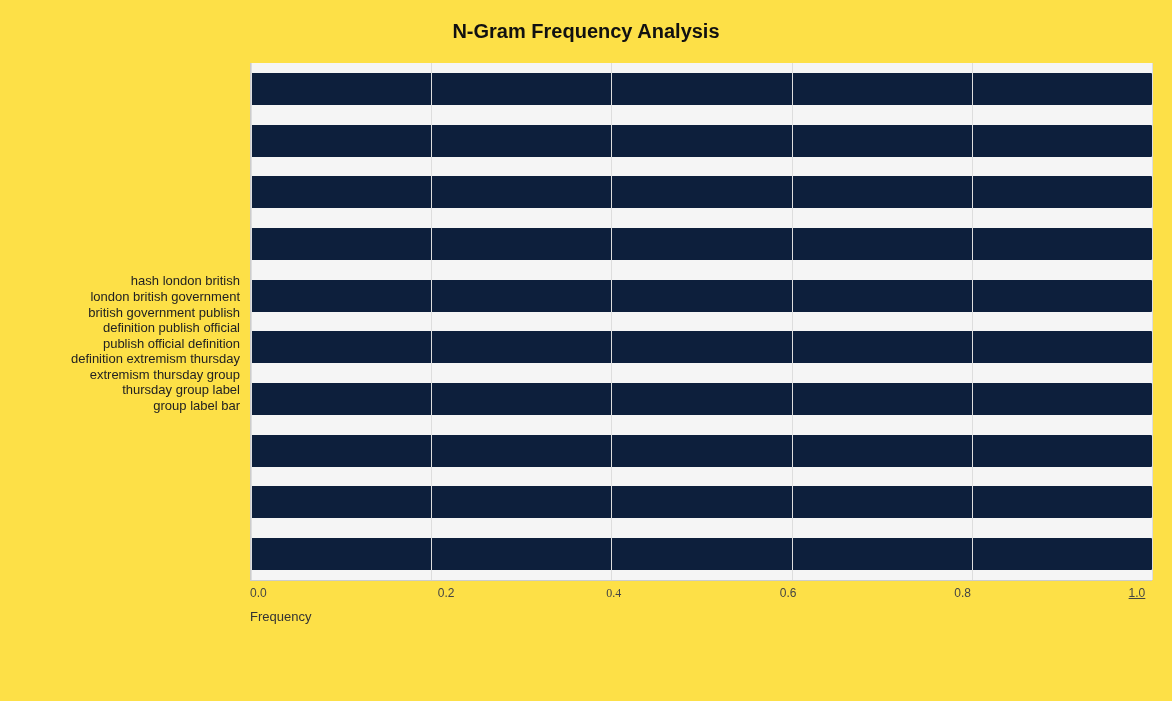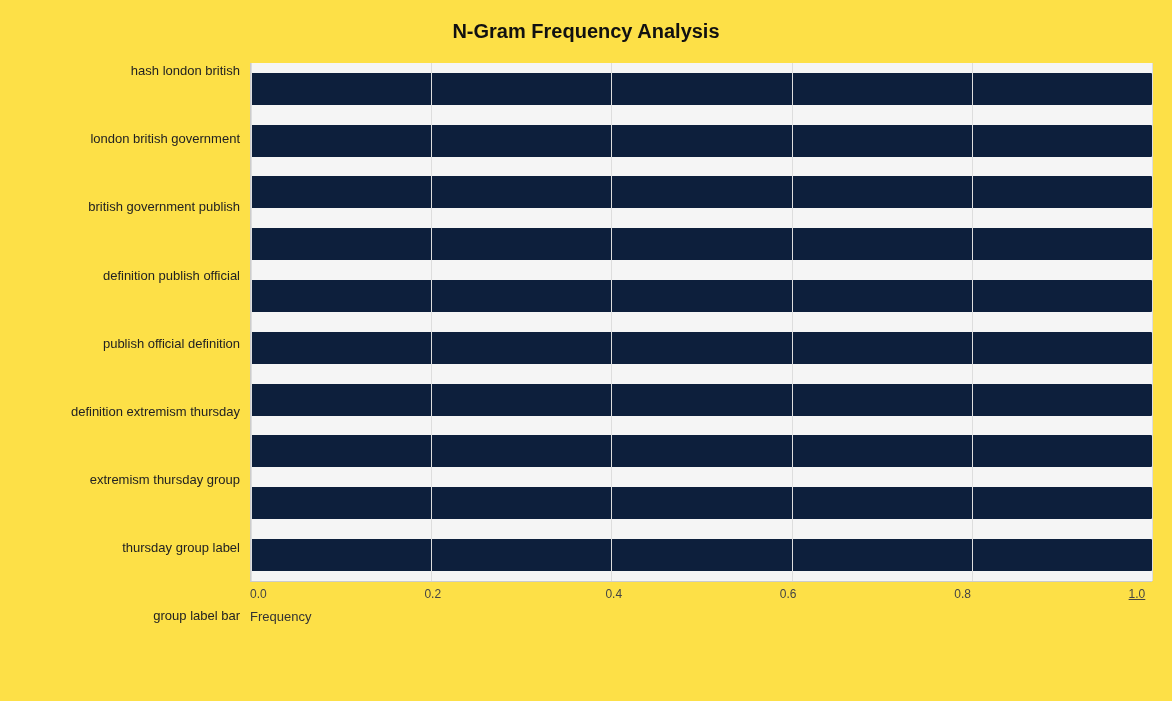--- a/index.html
+++ b/index.html
@@ -37,21 +37,21 @@
     .chart-area {
       display: flex;
       width: 100%;
       height: calc(100% - 60px);
     }
 
     .y-labels {
       width: 230px;
       display: flex;
       flex-direction: column;
-      justify-content: space-between;
+      justify-content: center;
       padding-right: 10px;
     }
 
     .y-label {
       text-align: right;
       font-size: 13px;
       color: #222;
       line-height: 1.2;
     }
 
@@ -159,22 +159,22 @@
           </div>
           <div class="bar-row">
             <div class="bar" style="width: 100%; background: rgb(13, 31, 60);"></div>
           </div>
           <div class="bar-row">
             <div class="bar" style="width: 100%; background: rgb(13, 31, 60);"></div>
           </div>
         </div>
       <div style="display:flex; justify-content:space-between; padding: 5px 0 0 0;" id="x-ticks-row">
           <div style="font-size: 12px; color: rgb(68, 68, 68); text-align: left; min-width: 30px;">0.0</div>
-          <div style="font-size: 12px; color: rgb(68, 68, 68); text-align: left; min-width: 30px;">0.2</div>
-          <div style="font-size: 12px; color: rgb(68, 68, 68); text-align: center; min-width: 30px;">0.4</div>
+          <div style="font-size: 12px; color: rgb(68, 68, 68); text-align: right; min-width: 30px;">0.2</div>
+          <div style="font-size: 12px; color: rgb(68, 68, 68); text-align: center; min-width: 30px; font-family: Liberation Serif, serif;">0.4</div>
           <div style="font-size: 12px; color: rgb(68, 68, 68); text-align: center; min-width: 30px;">0.6</div>
           <div style="font-size: 12px; color: rgb(68, 68, 68); text-align: center; min-width: 30px;">0.8</div>
           <div style="font-size: 12px; color: rgb(68, 68, 68); text-align: center; min-width: 30px; text-decoration: underline;">1.0</div>
         </div>
       <div class="x-axis-label">Frequency</div>
     </div>
   </div>
 </div>
 
 </body></html>

